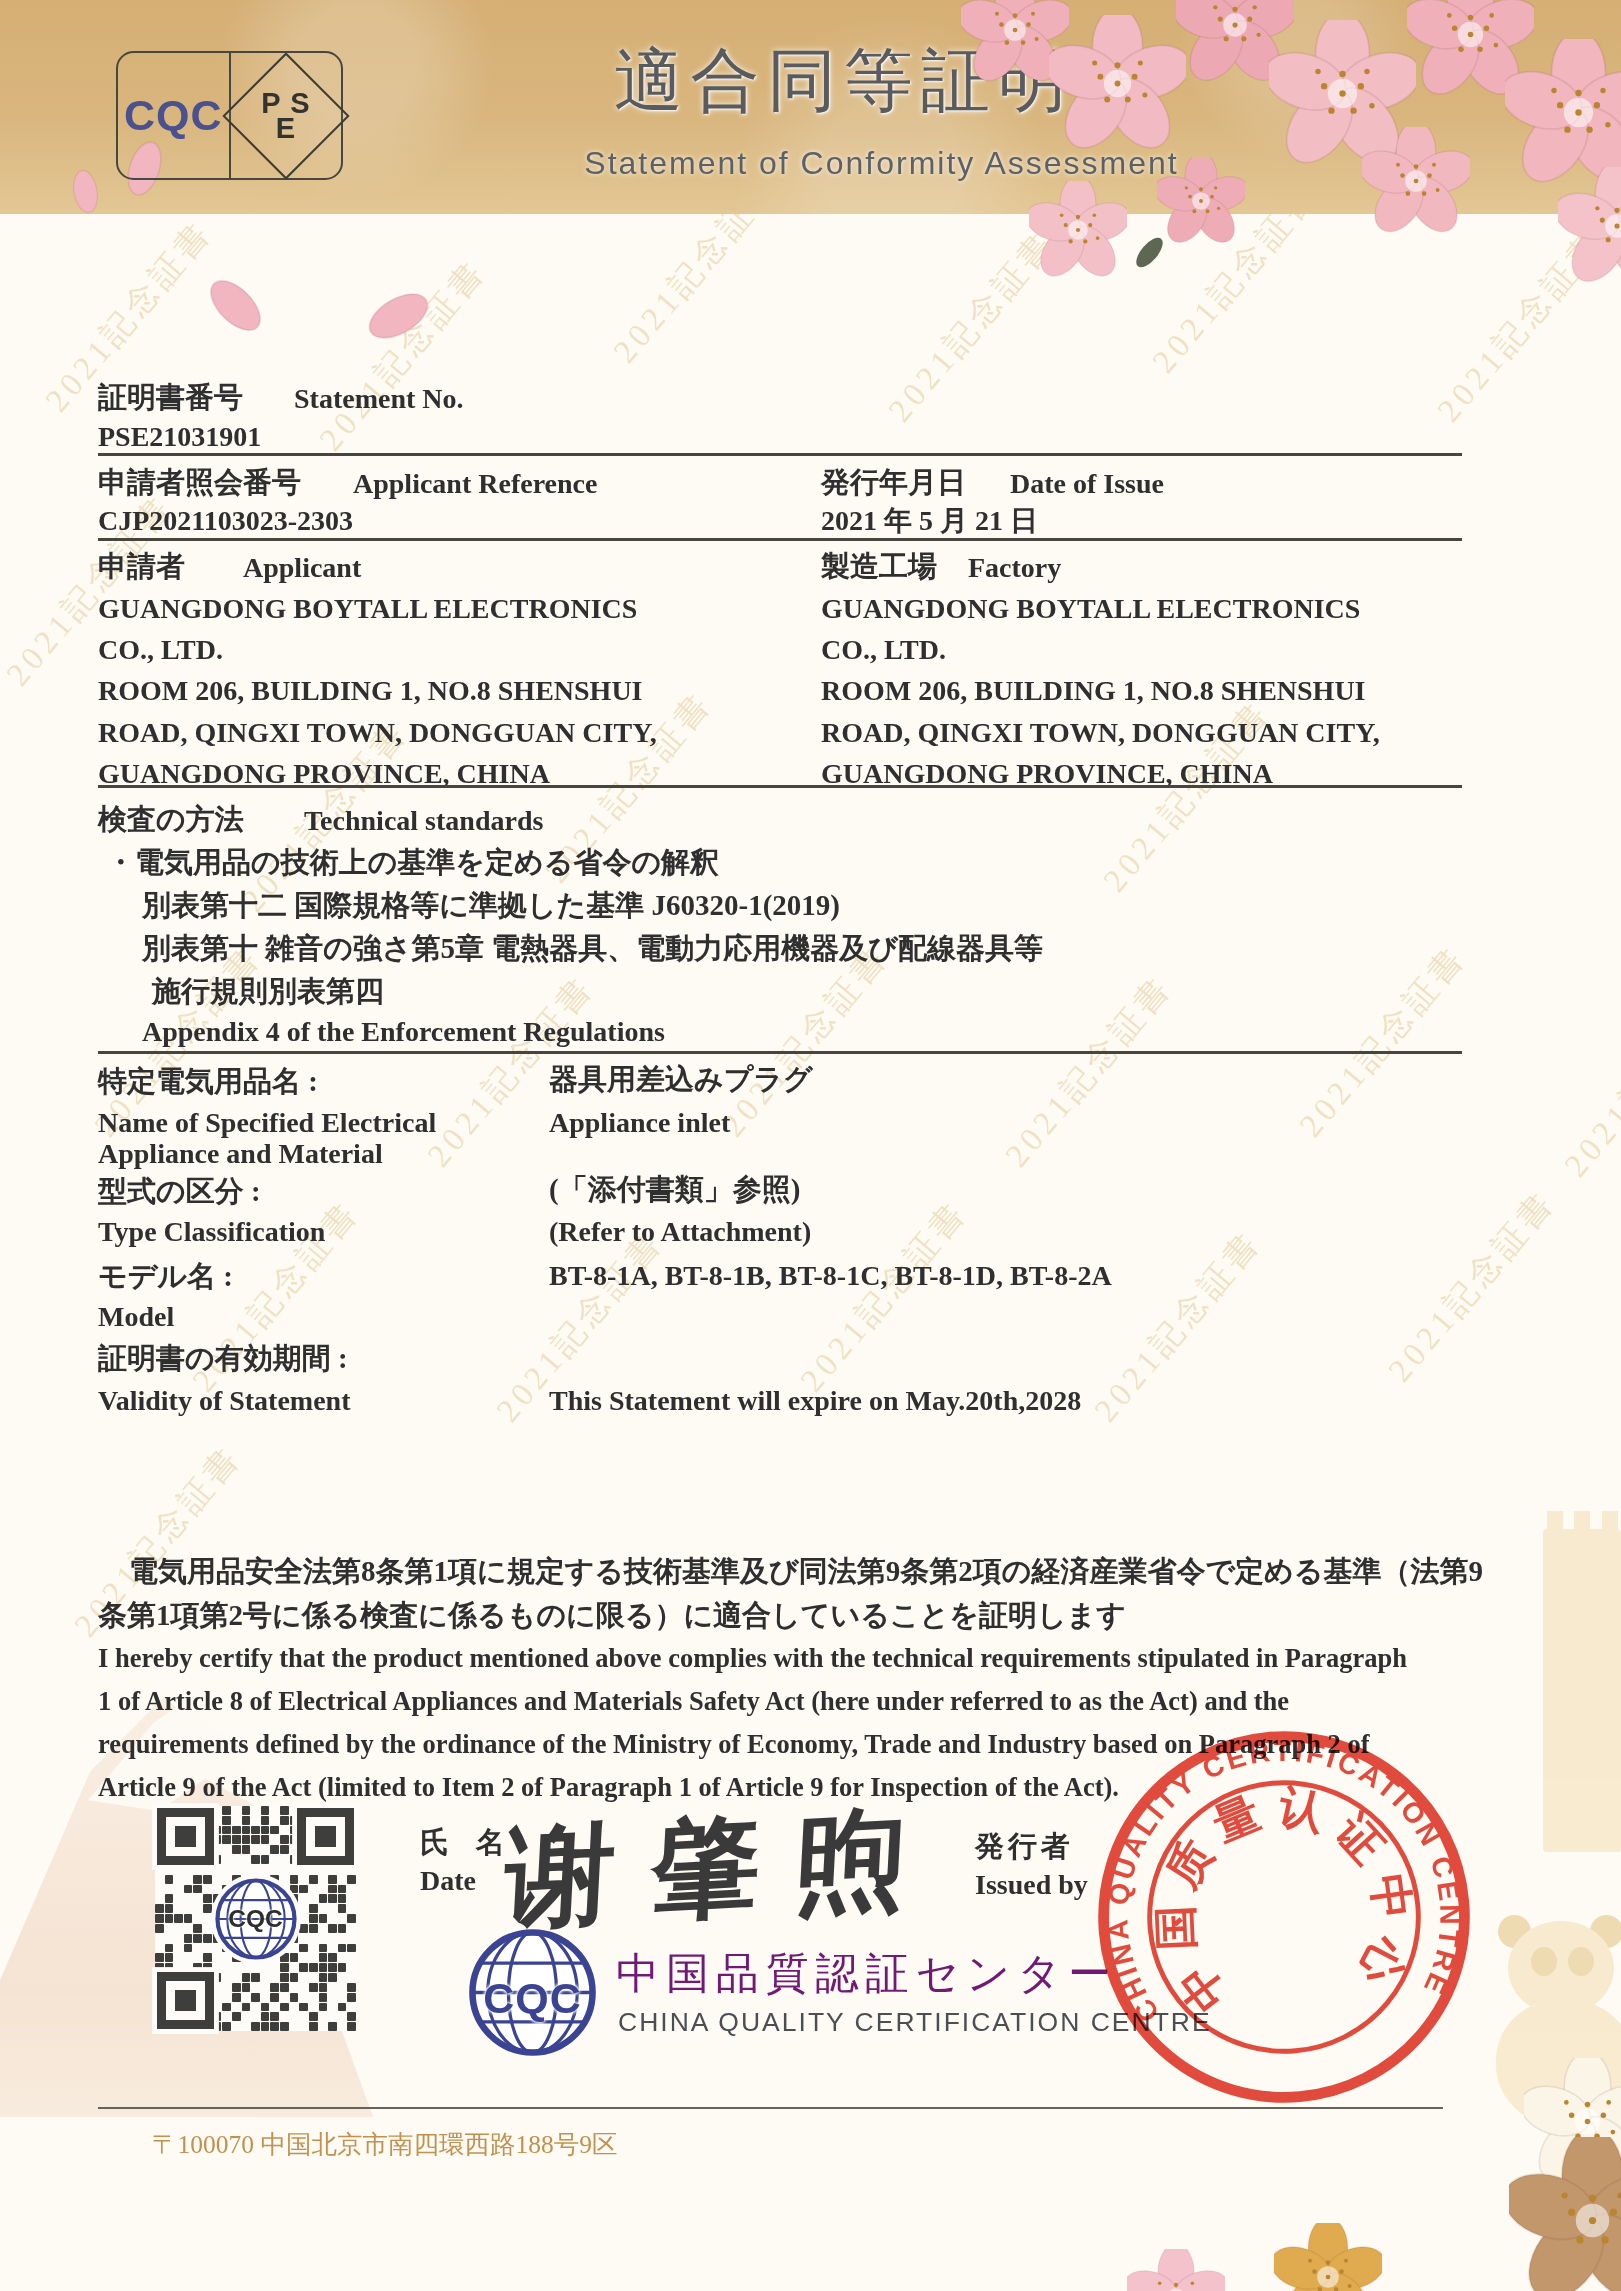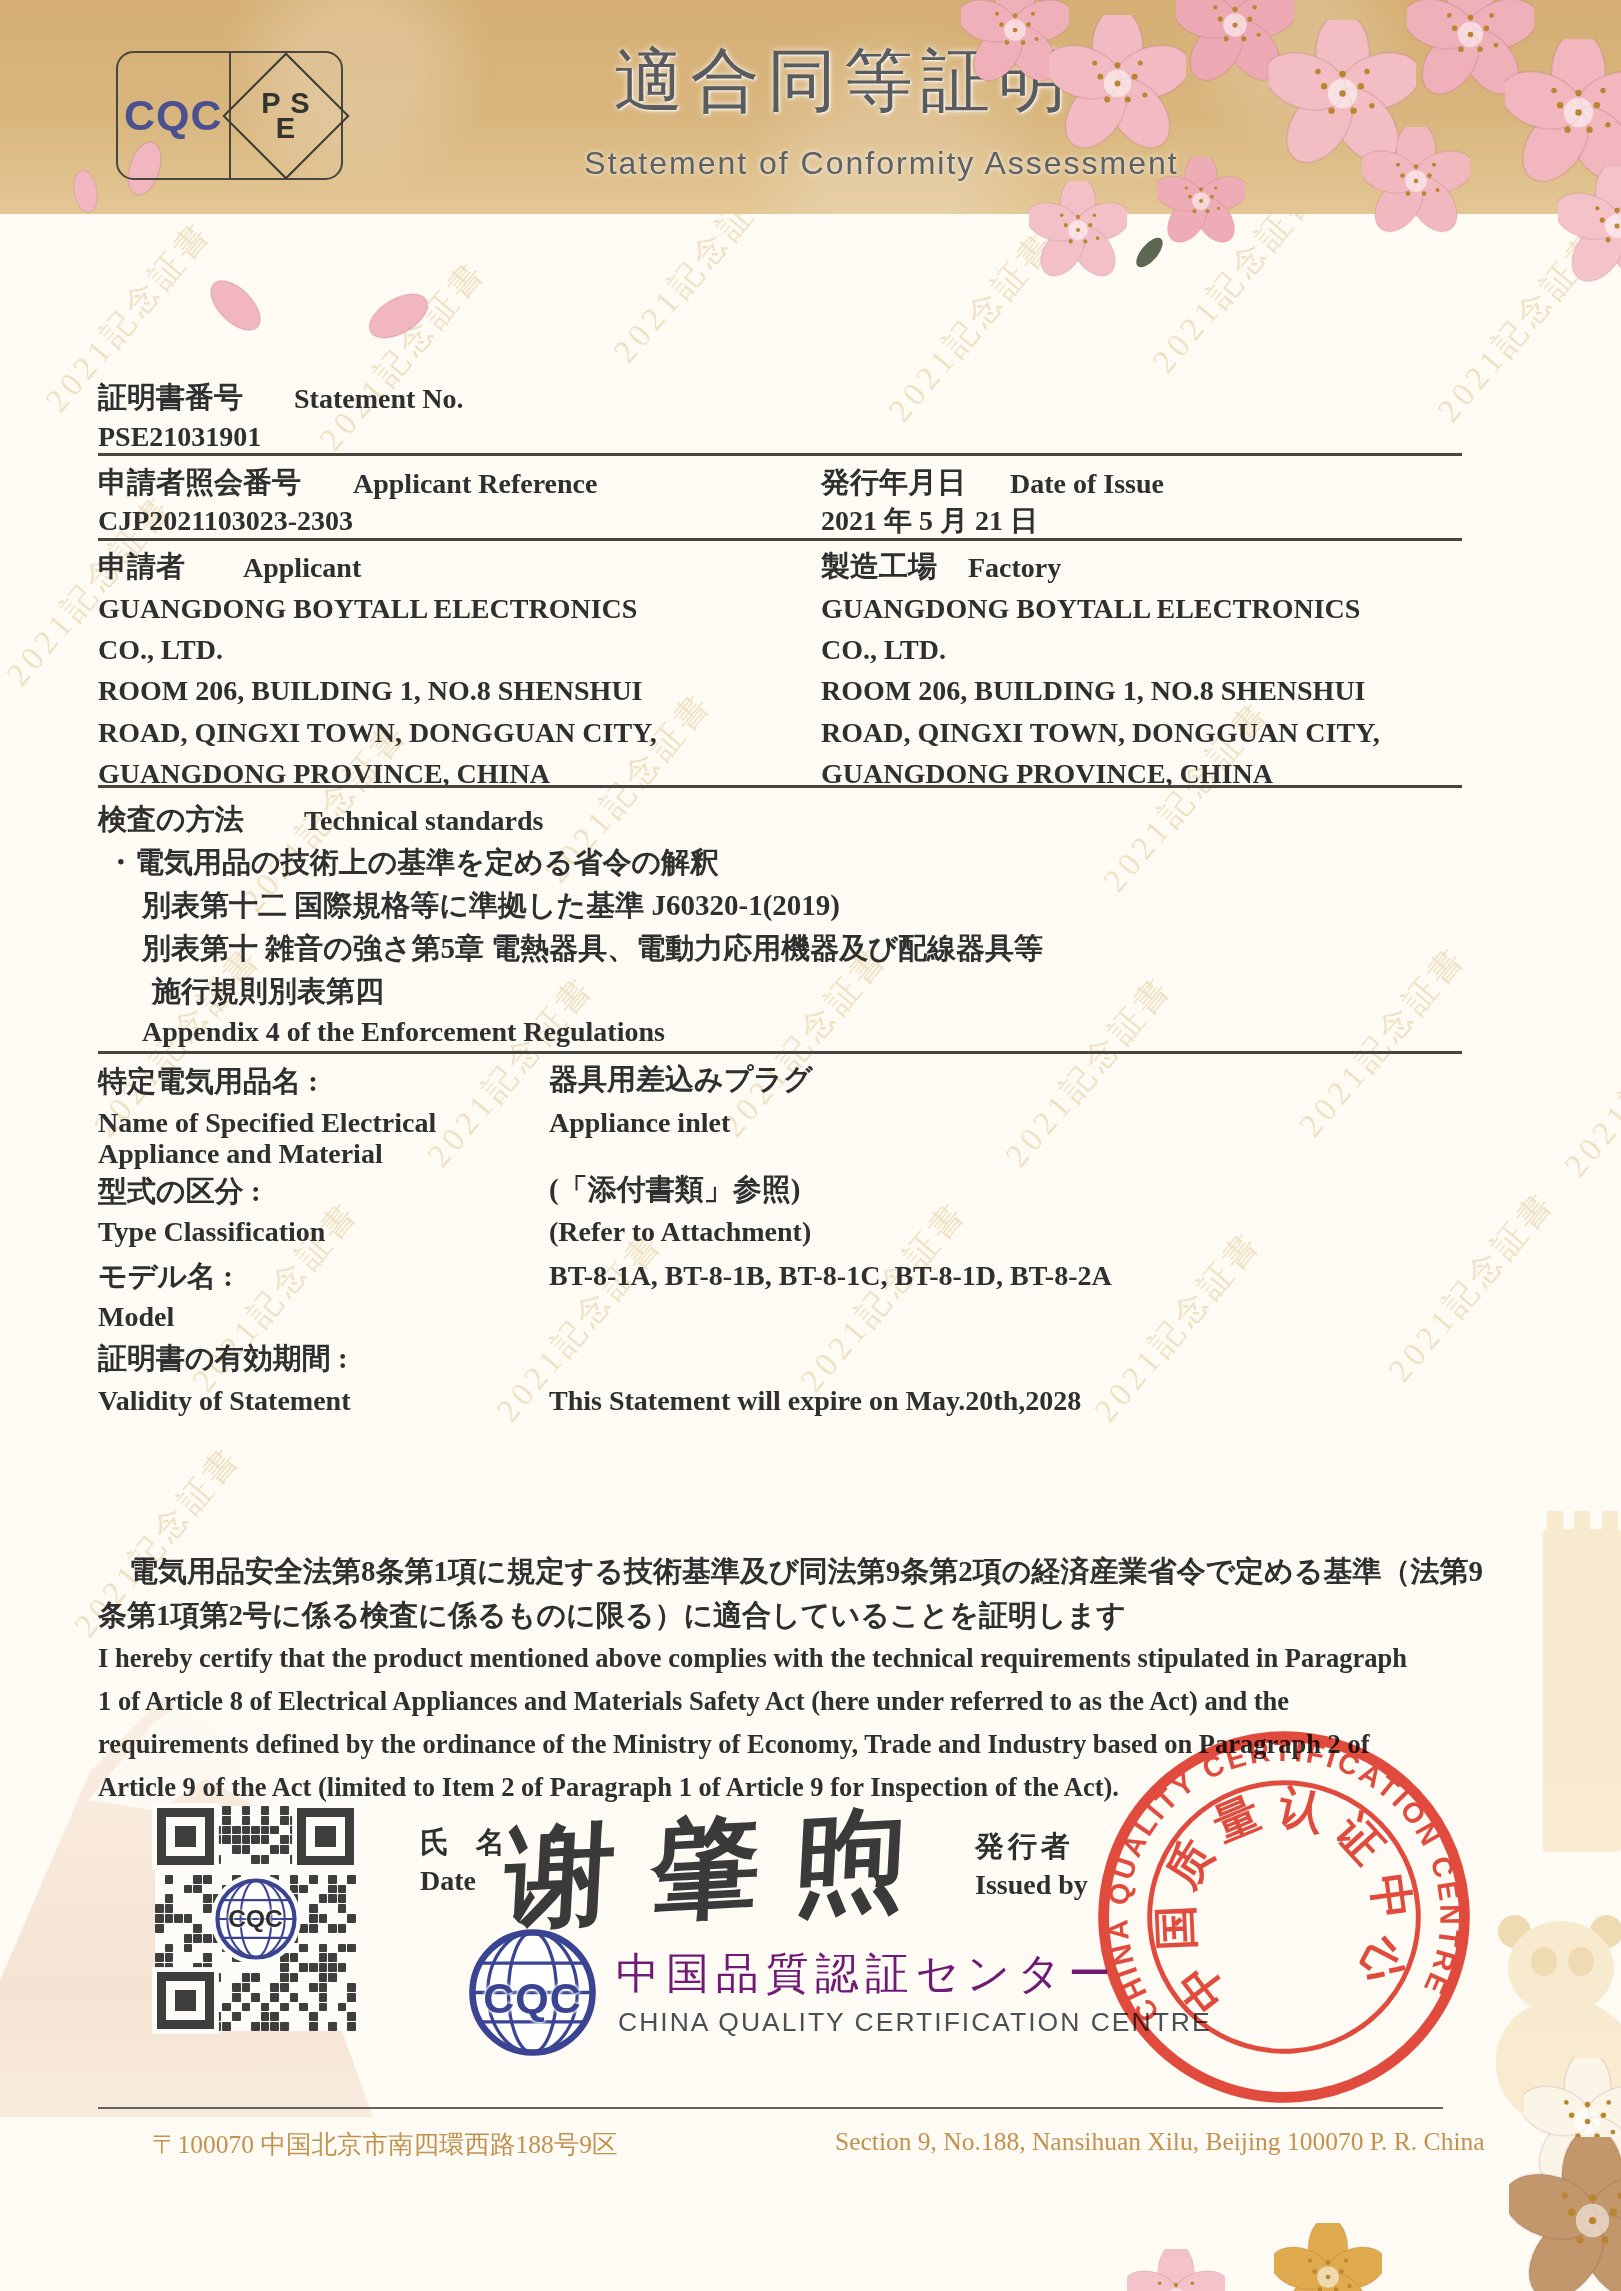--- a/index.html
+++ b/index.html
@@ -846,16 +846,15 @@
     </svg>
   <svg class="flower low" style="left:1274px;top:2223px;width:108px;height:108px;color:#e0aa4e" viewBox="-60 -60 120 120">
       <use href="#flower-def"></use>
     </svg>
   <svg class="flower low" style="left:1127px;top:2249px;width:98px;height:98px;color:#f3c2cb" viewBox="-60 -60 120 120">
       <use href="#flower-def"></use>
     </svg>
 
   <div class="footer-rule"></div>
   <div class="footer-text" style="left:152px">〒100070  中国北京市南四環西路188号9区</div>
-  <div class="footer-text" style="left:835px">Section 9, No.188, Nansihuan Xilu, Beijing 100070 P. R. China</div>
 
 </div>
 
 
 </body></html>

